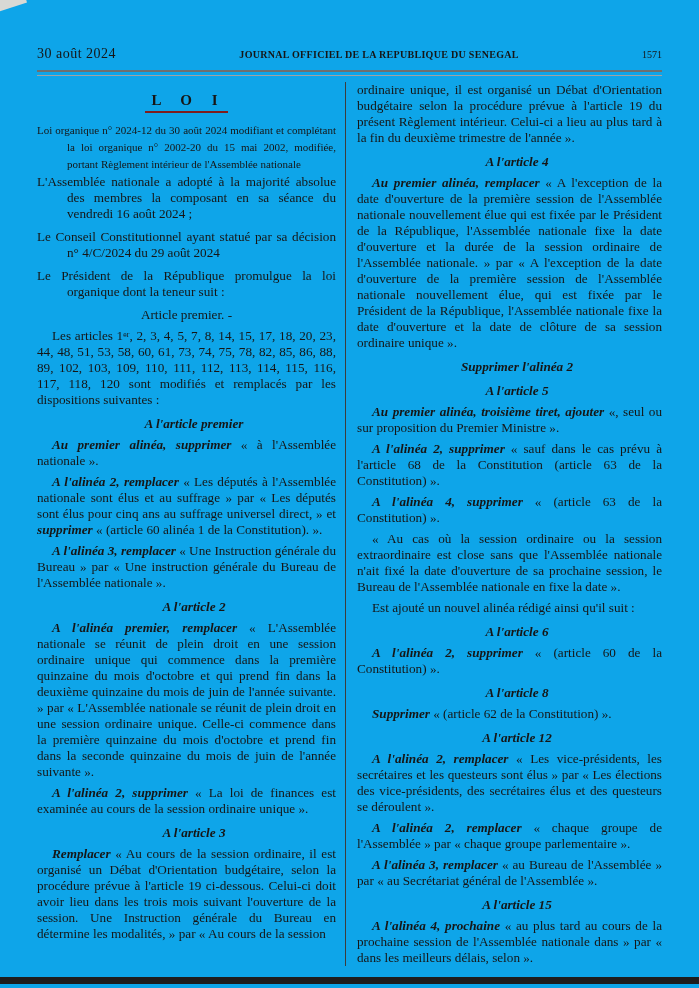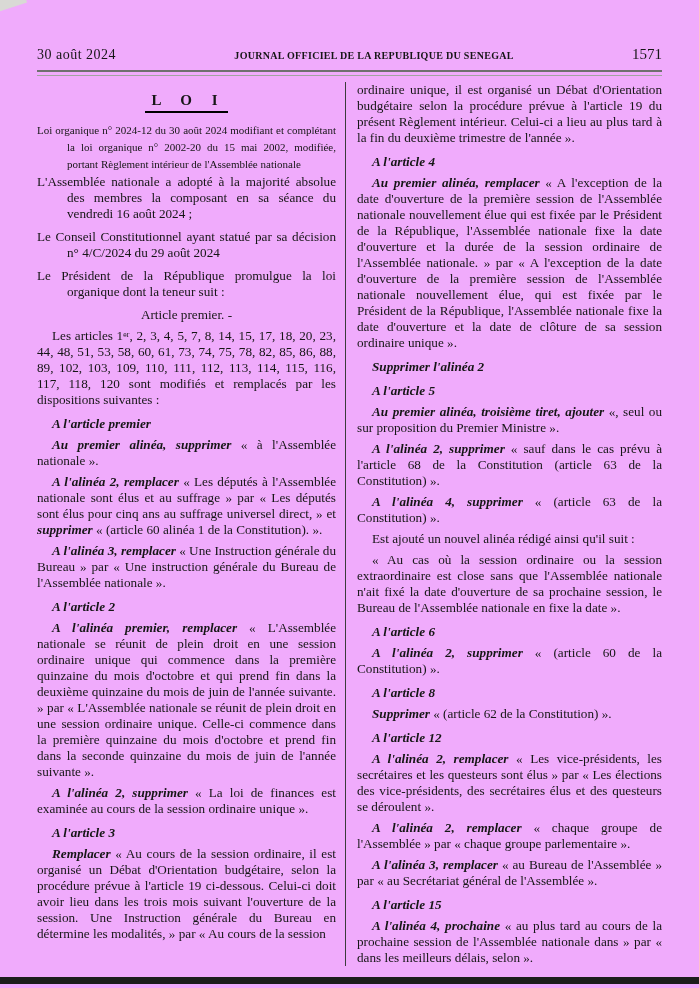--- a/index.html
+++ b/index.html
@@ -1,75 +1,76 @@
 <!DOCTYPE html>
 <html><head>
 <meta charset="utf-8">
 <style>
   * { margin:0; padding:0; box-sizing:border-box; }
   html,body { background:#e9e9e7; }
   .page {
     position:relative;
     width:699px; height:988px;
-    background:#f0abfc;
+    background:#0ea5e9;
     overflow:hidden;
     font-family:"Liberation Serif", serif;
     color:#161616;
   }
   .corner-smudge {
     position:absolute; top:-4px; left:-8px;
     width:34px; height:12px;
     background:#d9d9d5;
     transform:rotate(-18deg);
   }
   .header {
     position:absolute; top:46px; left:37px; right:37px;
     display:flex; justify-content:space-between; align-items:baseline;
   }
   .header .date { font-size:14px; letter-spacing:0.5px; white-space:nowrap; }
   .header .journal-title { font-size:10px; font-weight:bold; letter-spacing:0.3px; white-space:nowrap; }
-  .header .pageno { font-size:15px; white-space:nowrap; }
+  .header .pageno { font-size:10px; white-space:nowrap; }
   .rule {
     position:absolute; top:70px; left:37px; right:37px;
     height:6px;
     border-top:2px solid #6f6f6f;
     border-bottom:1.5px solid #a2a2a2;
   }
   .columns {
     position:absolute; top:82px; left:37px; right:37px; bottom:8px;
     display:flex;
     overflow:hidden;
   }
   .col { font-size:13.2px; line-height:16px; }
   .col-left { width:299px; flex:none; }
   .divider { flex:none; width:1px; background:#3c3c3c; margin:0 0 14px 9px; }
   .col-right { flex:1; padding-left:11px; }
 
   .loi { text-align:center; font-weight:bold; font-size:15px; margin:10px 0 14px; }
-  .loi .loi-text { letter-spacing:8px; border-bottom:2px solid #000000; padding:0 2px 3px 6px; }
+  .loi .loi-text { letter-spacing:8px; border-bottom:2px solid #7f1d1d; padding:0 2px 3px 6px; }
 
   .law-title {
     font-weight:normal; font-size:11px; line-height:17px;
     padding-left:30px; text-indent:-30px;
     text-align:justify;
     margin-bottom:1px;
   }
   .hang {
     padding-left:30px; text-indent:-30px;
     text-align:justify;
     margin-bottom:7px;
   }
   .center-head { text-align:center; margin:7px 0 5px; }
   .para { text-align:justify; text-indent:15px; margin-bottom:5px; }
   .para.flush { text-indent:0; }
   .lead { font-weight:bold; font-style:italic; }
   .amend-heading {
     font-weight:bold; font-style:italic;
     text-indent:15px;
     margin:8px 0 5px;
+    text-align:center;
   }
   .scan-band {
     position:absolute; left:0; right:0; top:977px; height:7px;
     background:#1d1d1d;
   }
 </style>
 </head>
 <body>
 
 <div class="page">
@@ -110,22 +111,22 @@
     <div class="col col-right">
       <div>
           <p class="para flush"><span>ordinaire unique, il est organisé un Débat d'Orientation budgétaire selon la procédure prévue à l'article 19 du présent Règlement intérieur. Celui-ci a lieu au plus tard à la fin du deuxième trimestre de l'année ».</span></p>
           <p class="amend-heading">A l'article 4</p>
           <p class="para"><span class="lead">Au premier alinéa, remplacer</span><span> « A l'exception de la date d'ouverture de la première session de l'Assemblée nationale nouvellement élue qui est fixée par le Président de la République, l'Assemblée nationale fixe la date d'ouverture et la durée de la session ordinaire de l'Assemblée nationale. » par « A l'exception de la date d'ouverture de la première session de l'Assemblée nationale nouvellement élue, qui est fixée par le Président de la République, l'Assemblée nationale fixe la date d'ouverture et la date de clôture de sa session ordinaire unique ».</span></p>
           <p class="amend-heading">Supprimer l'alinéa 2</p>
           <p class="amend-heading">A l'article 5</p>
           <p class="para"><span class="lead">Au premier alinéa, troisième tiret, ajouter</span><span> «, seul ou sur proposition du Premier Ministre ».</span></p>
           <p class="para"><span class="lead">A l'alinéa 2, supprimer</span><span> « sauf dans le cas prévu à l'article 68 de la Constitution (article 63 de la Constitution) ».</span></p>
           <p class="para"><span class="lead">A l'alinéa 4, supprimer</span><span> « (article 63 de la Constitution) ».</span></p>
+          <p class="para"><span>« Au cas où la session ordinaire ou la session extraordinaire est close sans que l'Assemblée nationale n'ait fixé la date d'ouverture de sa prochaine session, le Bureau de l'Assemblée nationale en fixe la date ».</span></p>
           <p class="para"><span>Est ajouté un nouvel alinéa rédigé ainsi qu'il suit :</span></p>
-          <p class="para"><span>« Au cas où la session ordinaire ou la session extraordinaire est close sans que l'Assemblée nationale n'ait fixé la date d'ouverture de sa prochaine session, le Bureau de l'Assemblée nationale en fixe la date ».</span></p>
           <p class="amend-heading">A l'article 6</p>
           <p class="para"><span class="lead">A l'alinéa 2, supprimer</span><span> « (article 60 de la Constitution) ».</span></p>
           <p class="amend-heading">A l'article 8</p>
           <p class="para"><span class="lead">Supprimer</span><span> « (article 62 de la Constitution) ».</span></p>
           <p class="amend-heading">A l'article 12</p>
           <p class="para"><span class="lead">A l'alinéa 2, remplacer</span><span> « Les vice-présidents, les secrétaires et les questeurs sont élus » par « Les élections des vice-présidents, des secrétaires élus et des questeurs se déroulent ».</span></p>
           <p class="para"><span class="lead">A l'alinéa 2, remplacer</span><span> « chaque groupe de l'Assemblée » par « chaque groupe parlementaire ».</span></p>
           <p class="para"><span class="lead">A l'alinéa 3, remplacer</span><span> « au Bureau de l'Assemblée » par « au Secrétariat général de l'Assemblée ».</span></p>
           <p class="amend-heading">A l'article 15</p>
           <p class="para"><span class="lead">A l'alinéa 4, prochaine</span><span> « au plus tard au cours de la prochaine session de l'Assemblée nationale dans » par « dans les meilleurs délais, selon ».</span></p>

